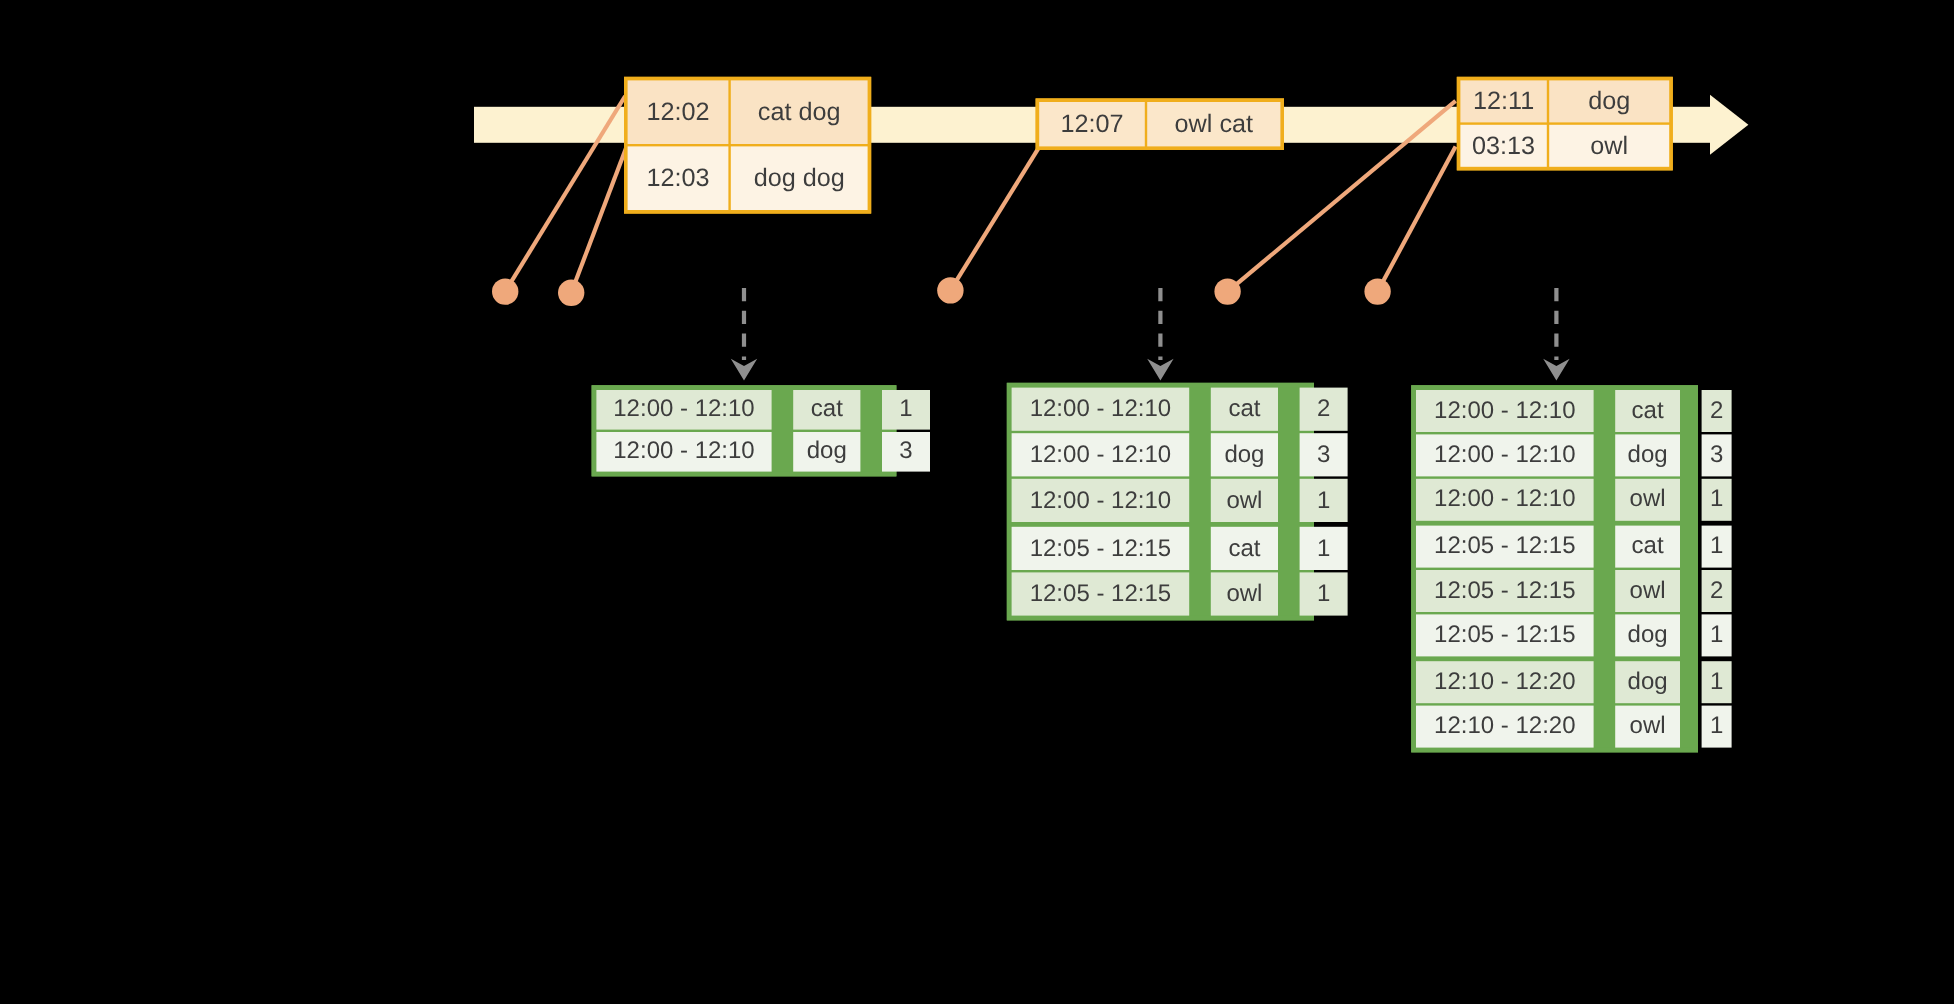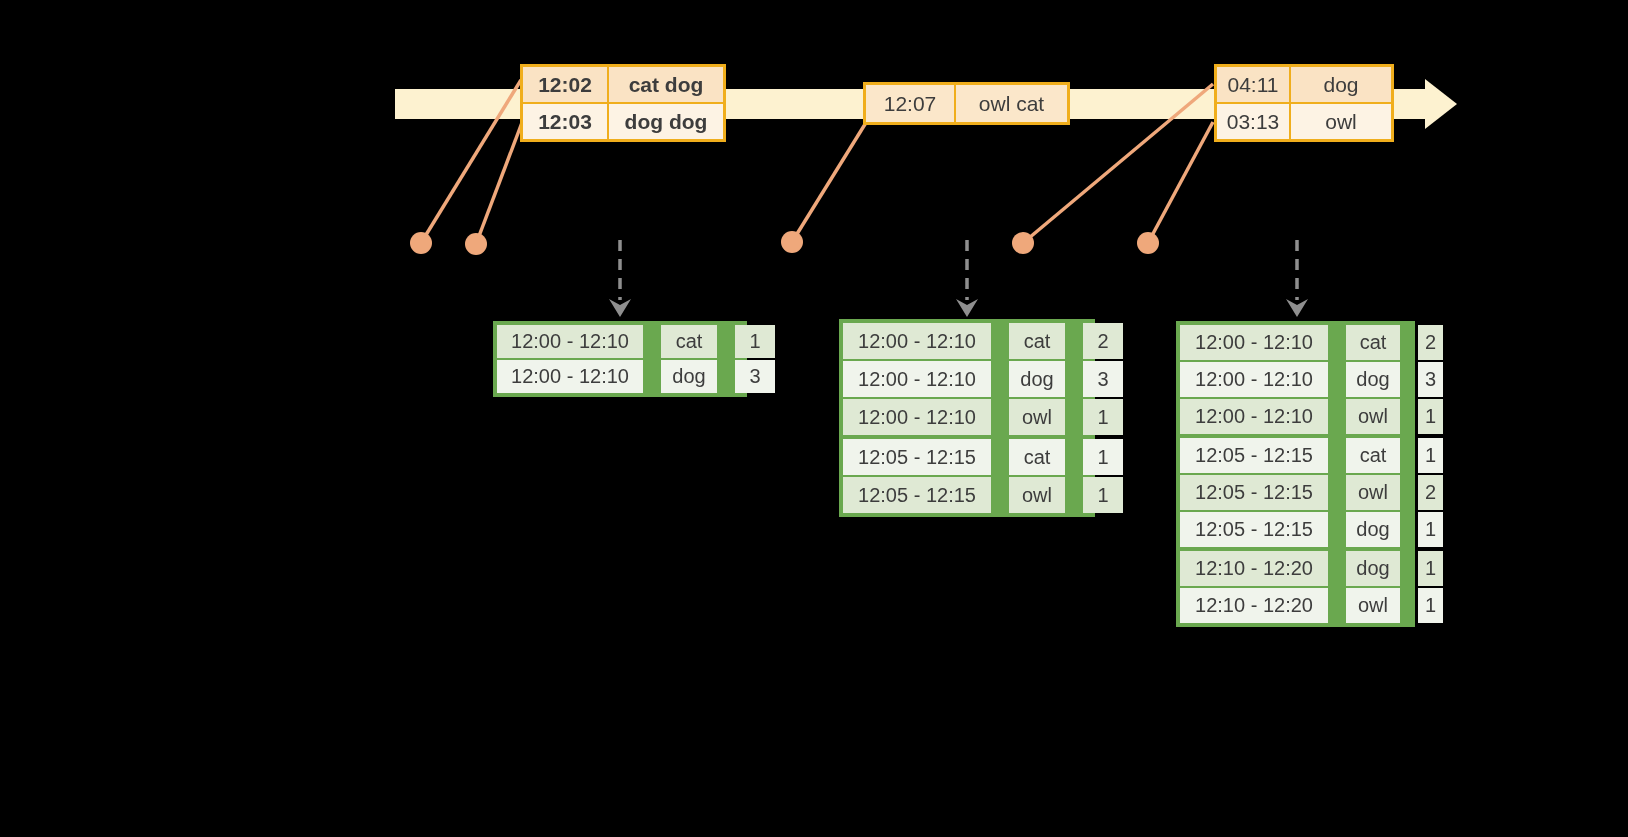--- a/index.html
+++ b/index.html
@@ -10,21 +10,21 @@
   
   .etable{position:absolute;z-index:2;border:3px solid #f0ae1c;background:#f0ae1c;box-sizing:border-box;}
   .erow{display:grid;column-gap:2px;}
   .erow + .erow{margin-top:2px;}
   .ecell{display:flex;align-items:center;justify-content:center;font-size:21px;}
   .e-dark{background:#fae3c4;}
   .e-light{background:#fdf3e4;}
   .e-mid{background:#fbe7ca;}
   .et-a{left:520px;top:64px;width:206px;}
   .et-a .erow{grid-template-columns:84px 114px;}
-  .et-a .ecell{height:35px;font-weight:bold;}
+  .et-a .ecell{height:53px;}
   .et-b{left:863px;top:82px;width:207px;}
   .et-b .erow{grid-template-columns:88px 111px;}
   .et-b .ecell{height:37px;}
   .et-c{left:1214px;top:64px;width:180px;}
   .et-c .erow{grid-template-columns:72px 100px;}
   .et-c .ecell{height:35px;}
 
   
   .gtable{position:absolute;z-index:2;border:4px solid #6aa84f;background:#6aa84f;box-sizing:border-box;}
   .grow{display:grid;column-gap:18px;}
@@ -88,21 +88,21 @@
 
   <div class="etable et-b">
     <div class="erow">
       <div class="ecell e-mid">12:07</div>
       <div class="ecell e-mid">owl cat</div>
     </div>
   </div>
 
   <div class="etable et-c">
     <div class="erow">
-      <div class="ecell e-dark">04:11</div>
+      <div class="ecell e-dark">12:11</div>
       <div class="ecell e-dark">dog</div>
     </div>
     <div class="erow">
       <div class="ecell e-light">03:13</div>
       <div class="ecell e-light">owl</div>
     </div>
   </div>
 
   <div class="gtable gt1">
     <div class="grow">

